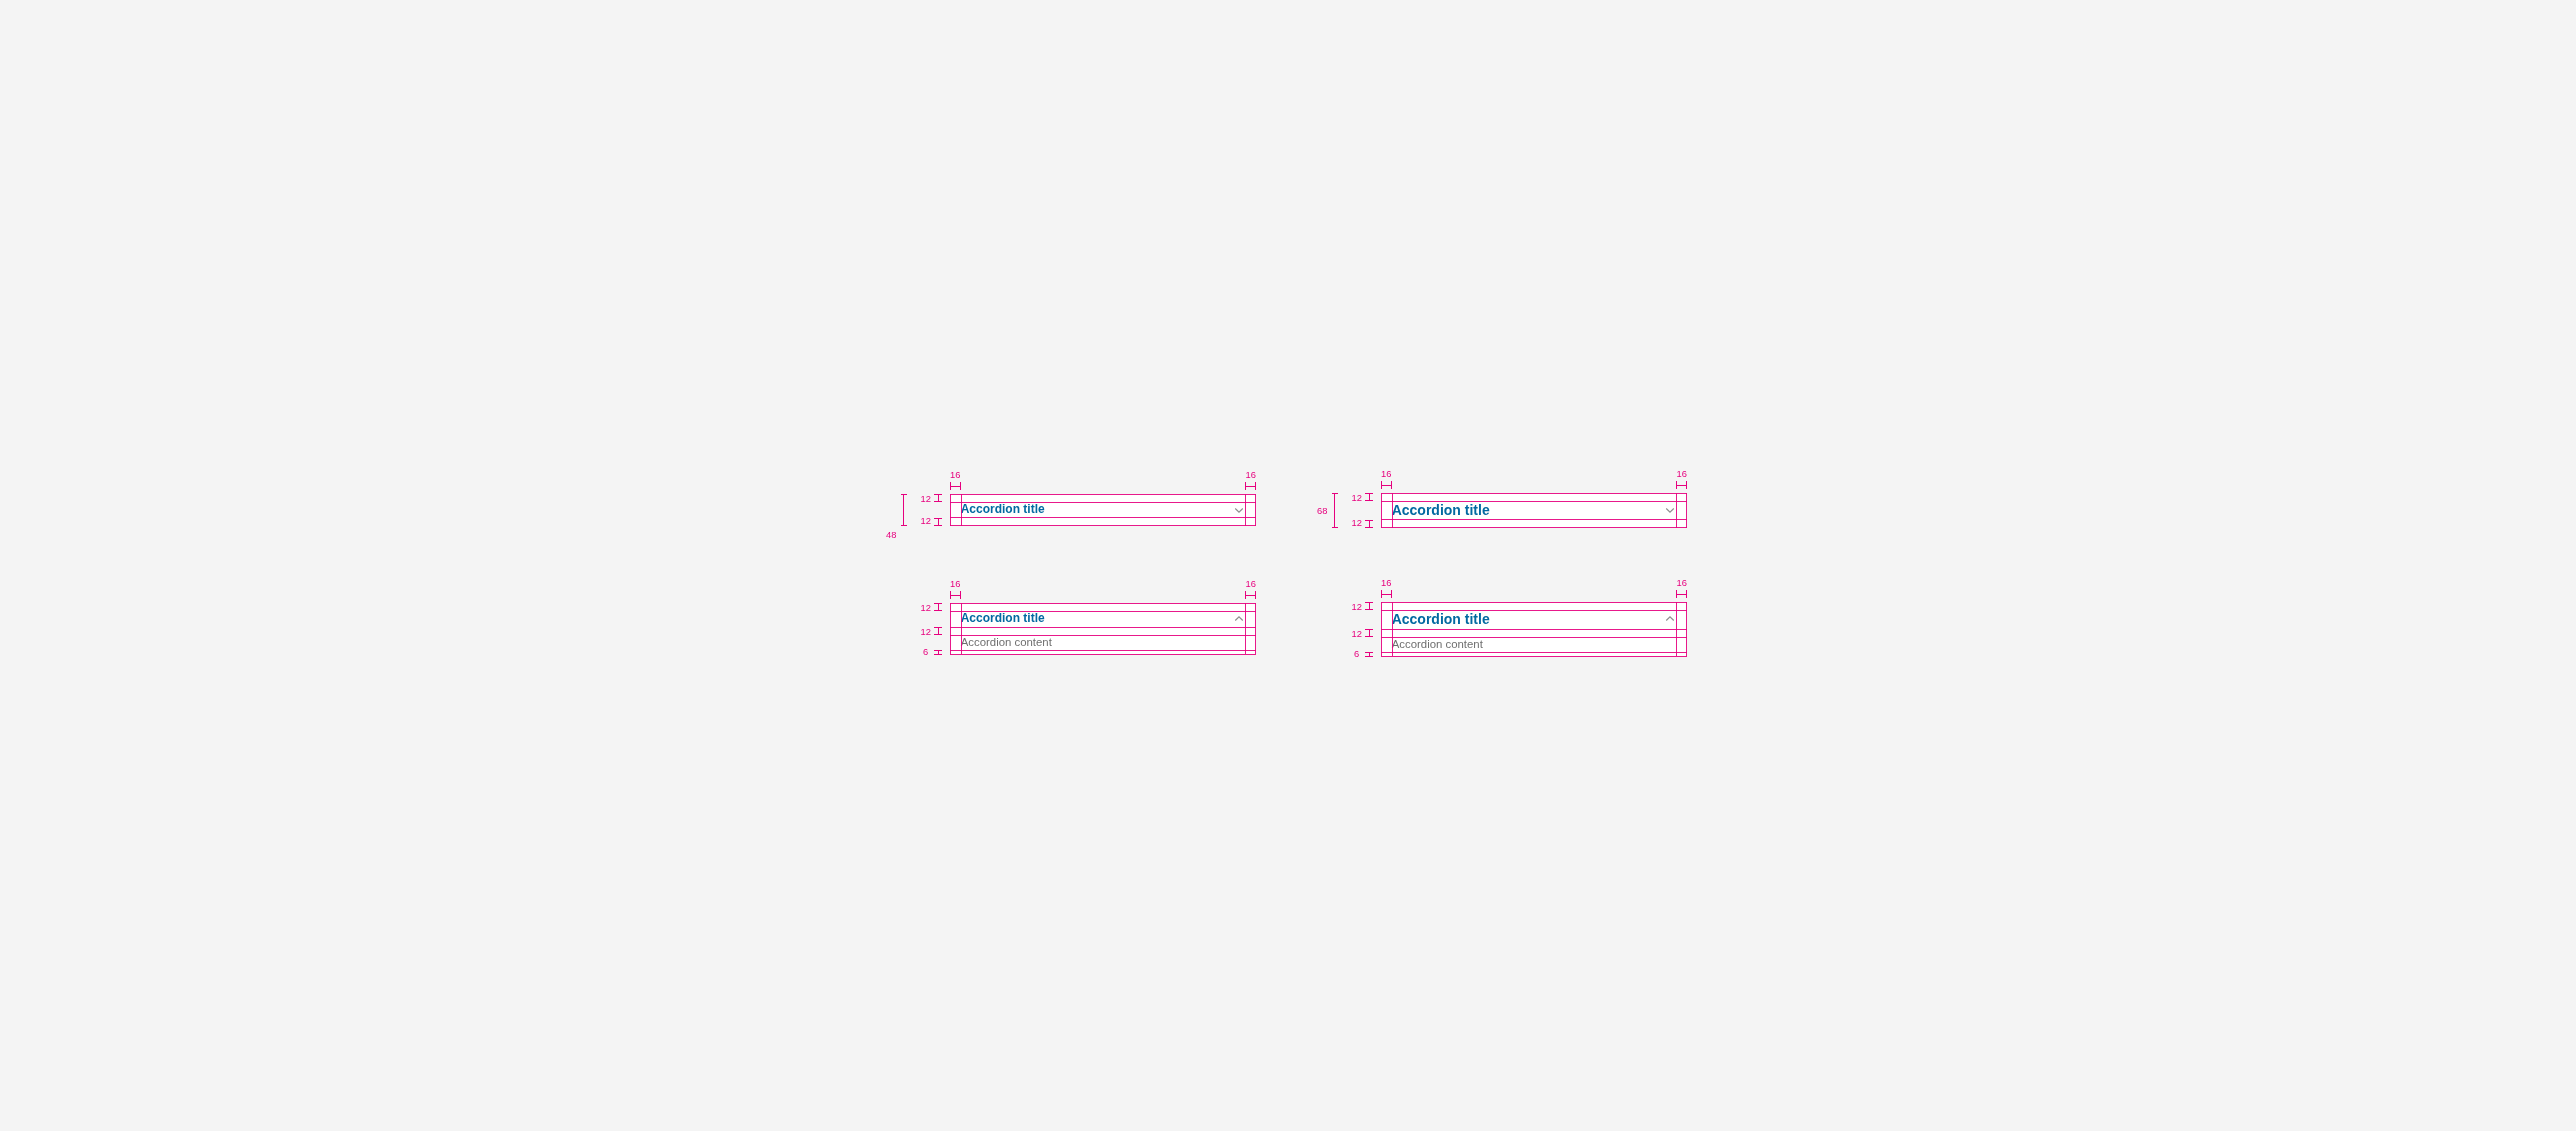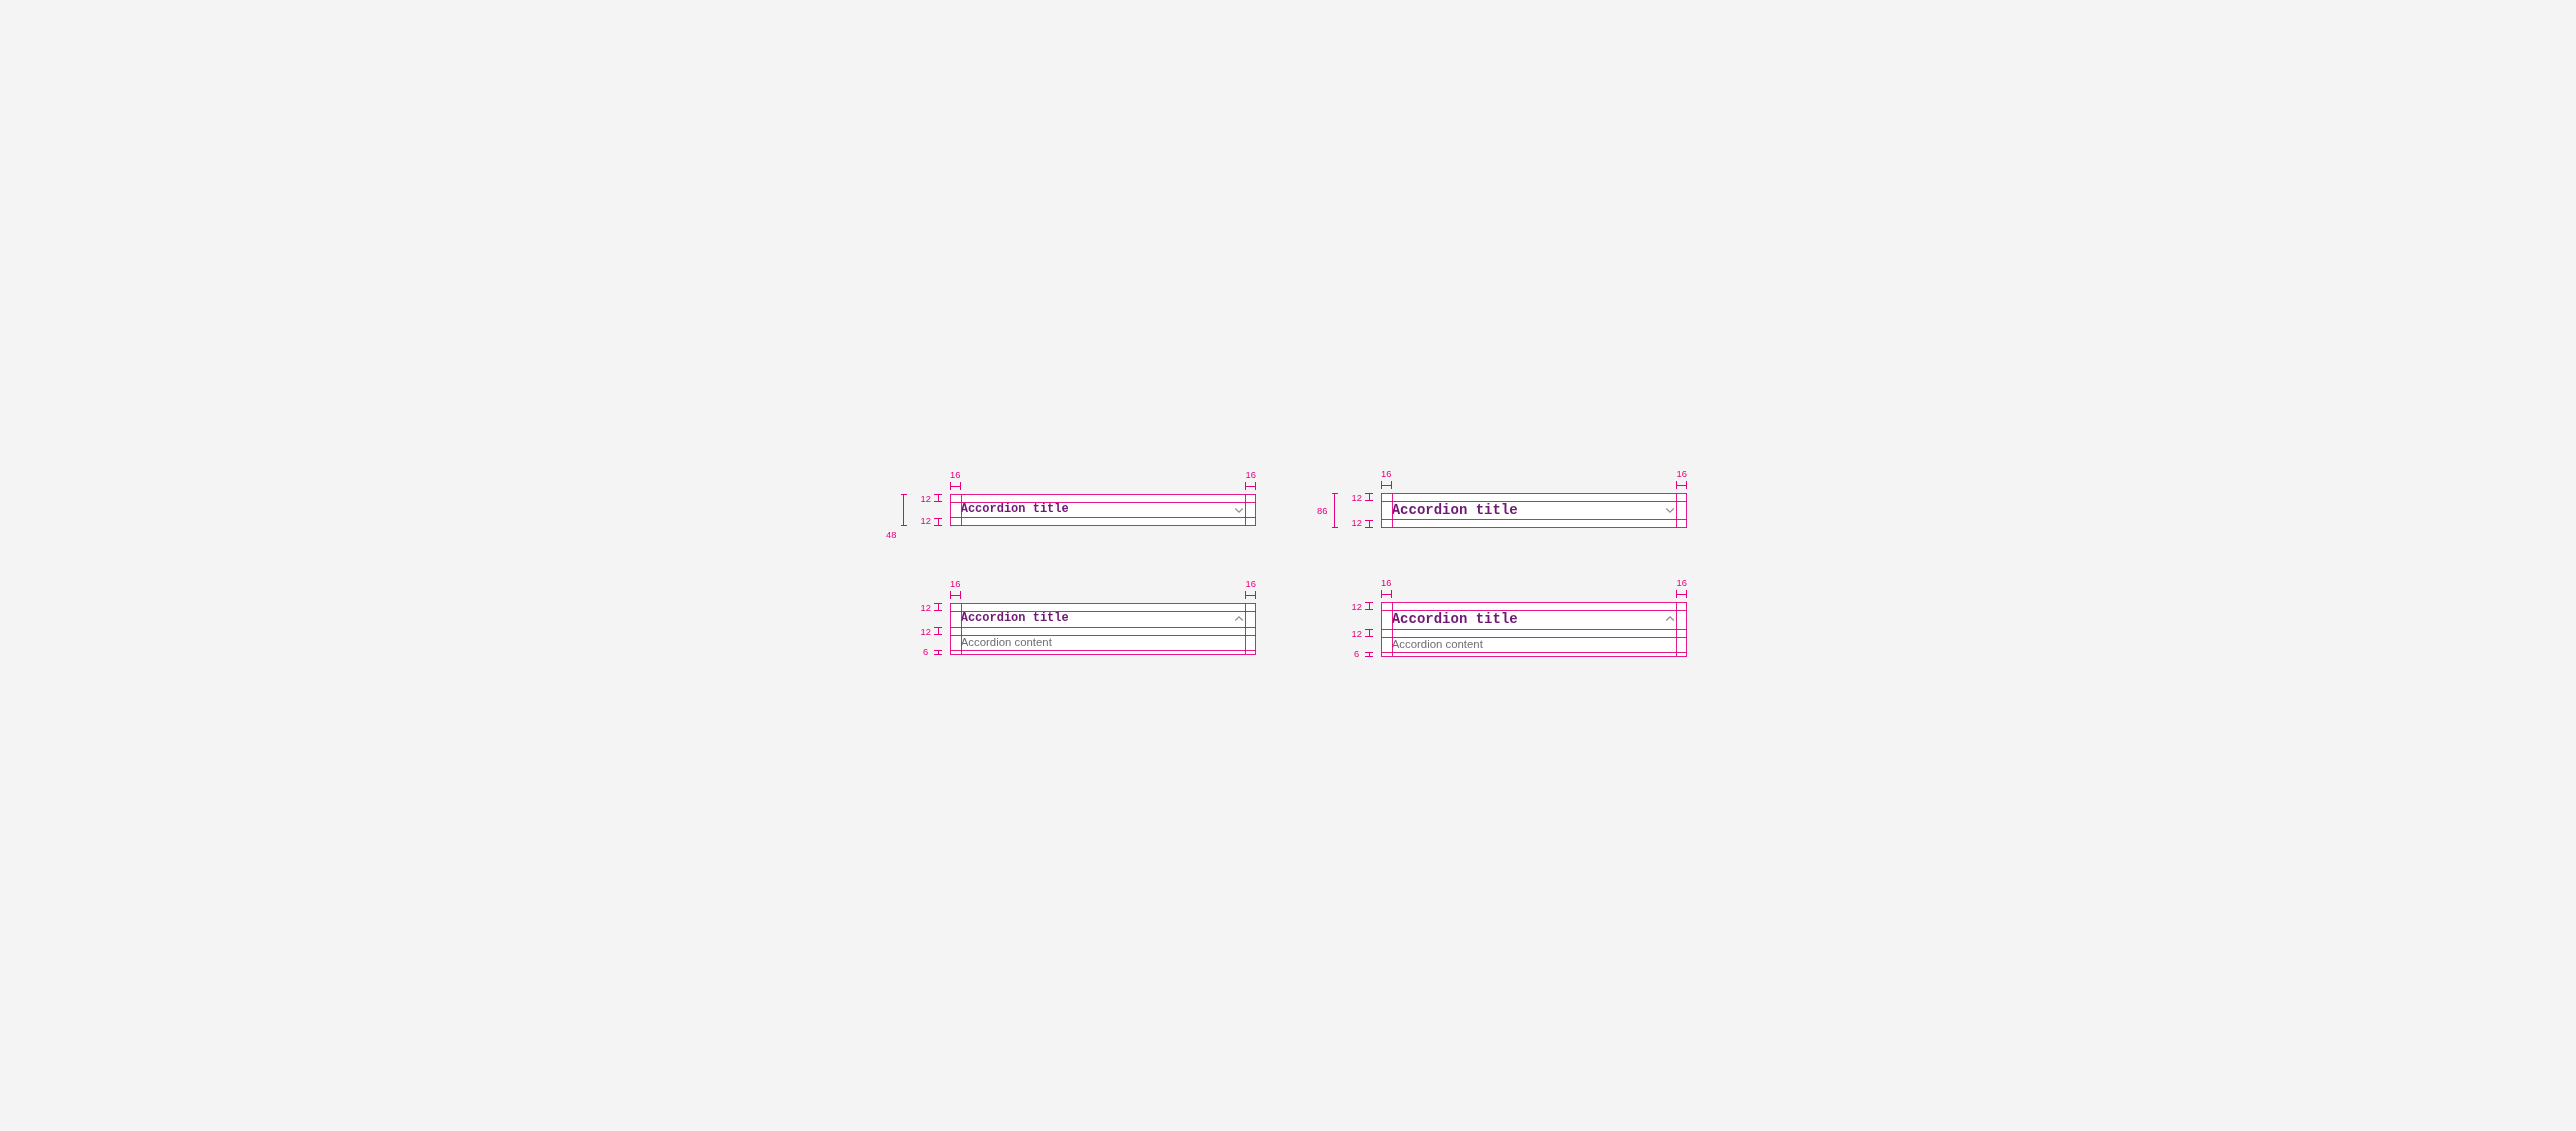--- a/index.html
+++ b/index.html
@@ -26,23 +26,22 @@
   }
   .acc-header {
     display: flex;
     align-items: center;
     justify-content: space-between;
     padding: 8px 10.7px;
     position: relative;
   }
   .acc-title {
     font-weight: 600;
-    color: #701a75;
+    color: #0369a1;
     line-height: 1.2;
-    font-family: Liberation Mono, monospace;
   }
   .acc-content {
     padding: 0 10.7px 4px 10.7px;
     color: #6f6f6f;
     font-size: 11.4px;
     line-height: 1.4;
   }
   .chev {
     width: 12px;
     height: 12px;
@@ -205,21 +204,21 @@
     <div class="callout" style="left:-29.5px; top:0;">12</div>
 
     <div class="v-bracket" style="left:-16px; bottom:0; height:8px; width:8px;">
       <div class="tick-t"></div>
         <div class="line"></div>
         <div class="tick-b"></div>
     </div>
     <div class="callout" style="left:-29.5px; bottom:0;">12</div>
 
     <div class="height-bracket" style="left:-47px; top:0; height:35px;"></div>
-    <div class="callout" style="left:-64px; top:13.4px;">86</div>
+    <div class="callout" style="left:-64px; top:13.4px;">68</div>
   </div>
 
   <div class="spec sm" style="left:177px; top:263px; width:306px;">
     <div class="accordion">
       <div class="acc-header" style="height:32px;">
         <span class="acc-title">Accordion title</span>
         <span class="chev">
           <svg viewBox="0 0 16 16">
               <polyline points="3,10 8,5 13,10"></polyline>
             </svg>

